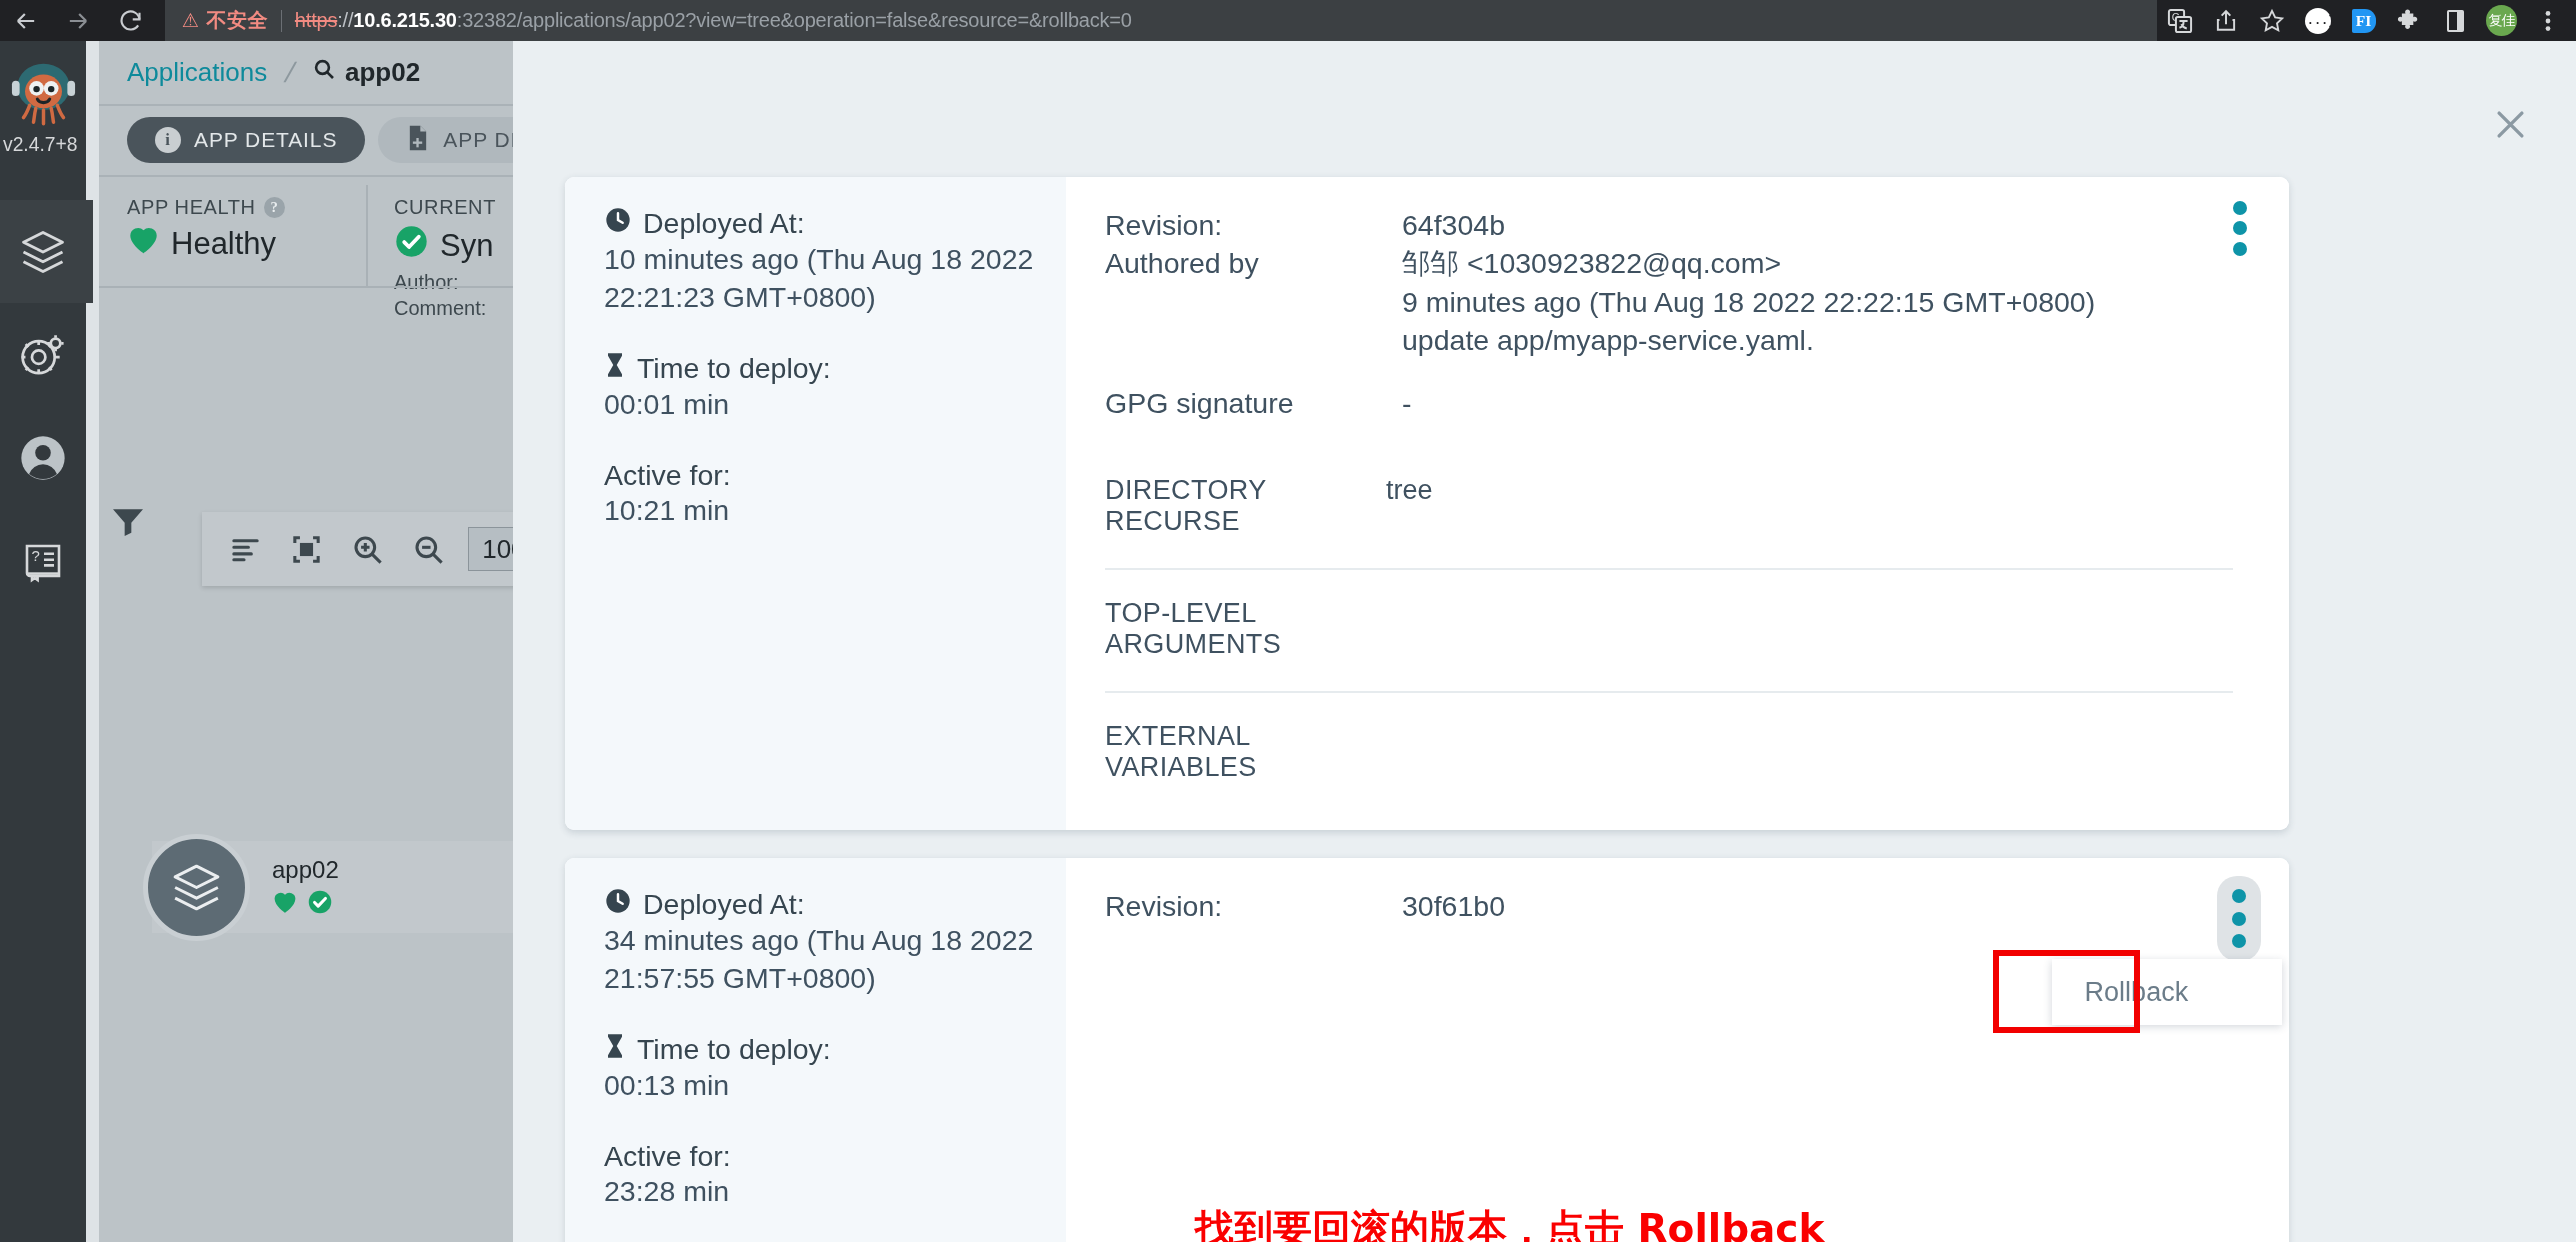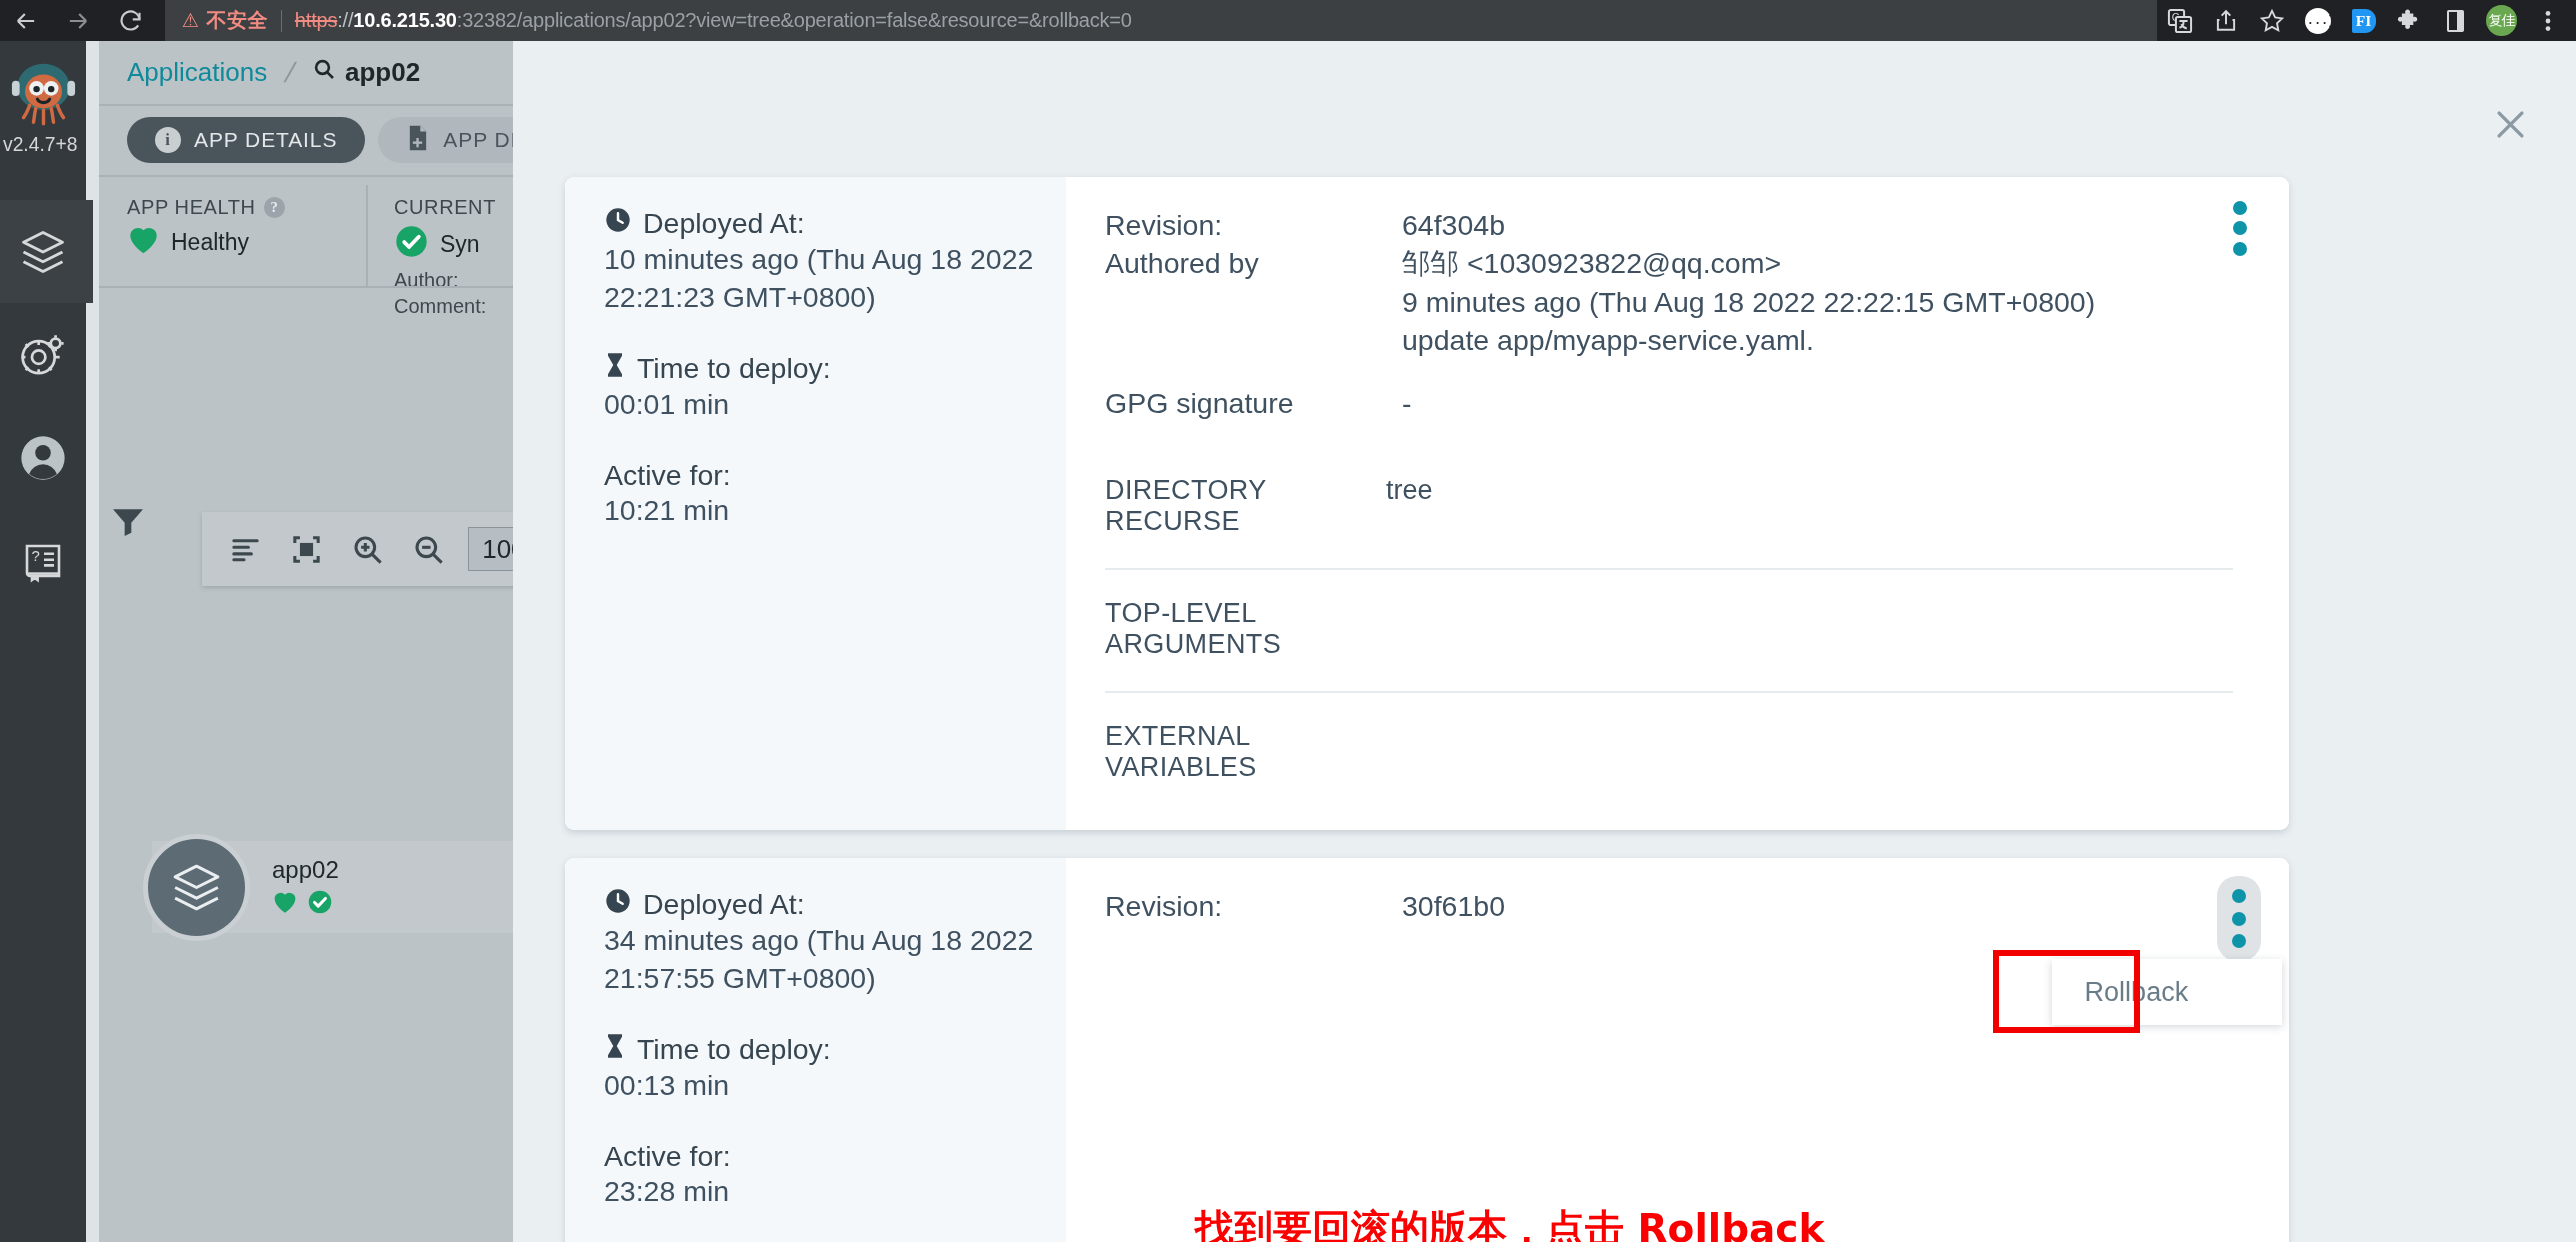--- a/index.html
+++ b/index.html
@@ -135,21 +135,21 @@
   .status-label {
     font-size: 20px; color: #3d484e; letter-spacing: 0.6px;
     display: flex; align-items: center; gap: 8.3px;
   }
   .q-circle {
     width: 21px; height: 21px; border-radius: 50%; background: #9aa4aa; color: #e9edef;
     font-size: 14.7px; font-weight: 700; display: flex; align-items: center;
     justify-content: center; font-family: "Liberation Serif", serif;
   }
   .status-value {
-    font-size: 23px; color: #20272b; display: flex; align-items: center; gap: 11px;
+    font-size: 31px; color: #20272b; display: flex; align-items: center; gap: 11px;
     margin-top: 5.5px; white-space: nowrap;
   }
   .mini-row { font-size: 20px; color: #3d484e; margin-top: 3.7px; white-space: nowrap; }
   #status-divider { position:absolute; left:0; top:245px; right:0; height:1.8px; background:#a9b1b6; }
 
   #filter-icon-wrap { position: absolute; left: 99px; top: 451px; width: 57px; height: 57px;
                       display: flex; align-items: center; justify-content: center; }
   #graph-toolbar {
     position: absolute; left: 202px; top: 471px; height: 74px;
     background: #c2c8cc; display: flex; align-items: center;

